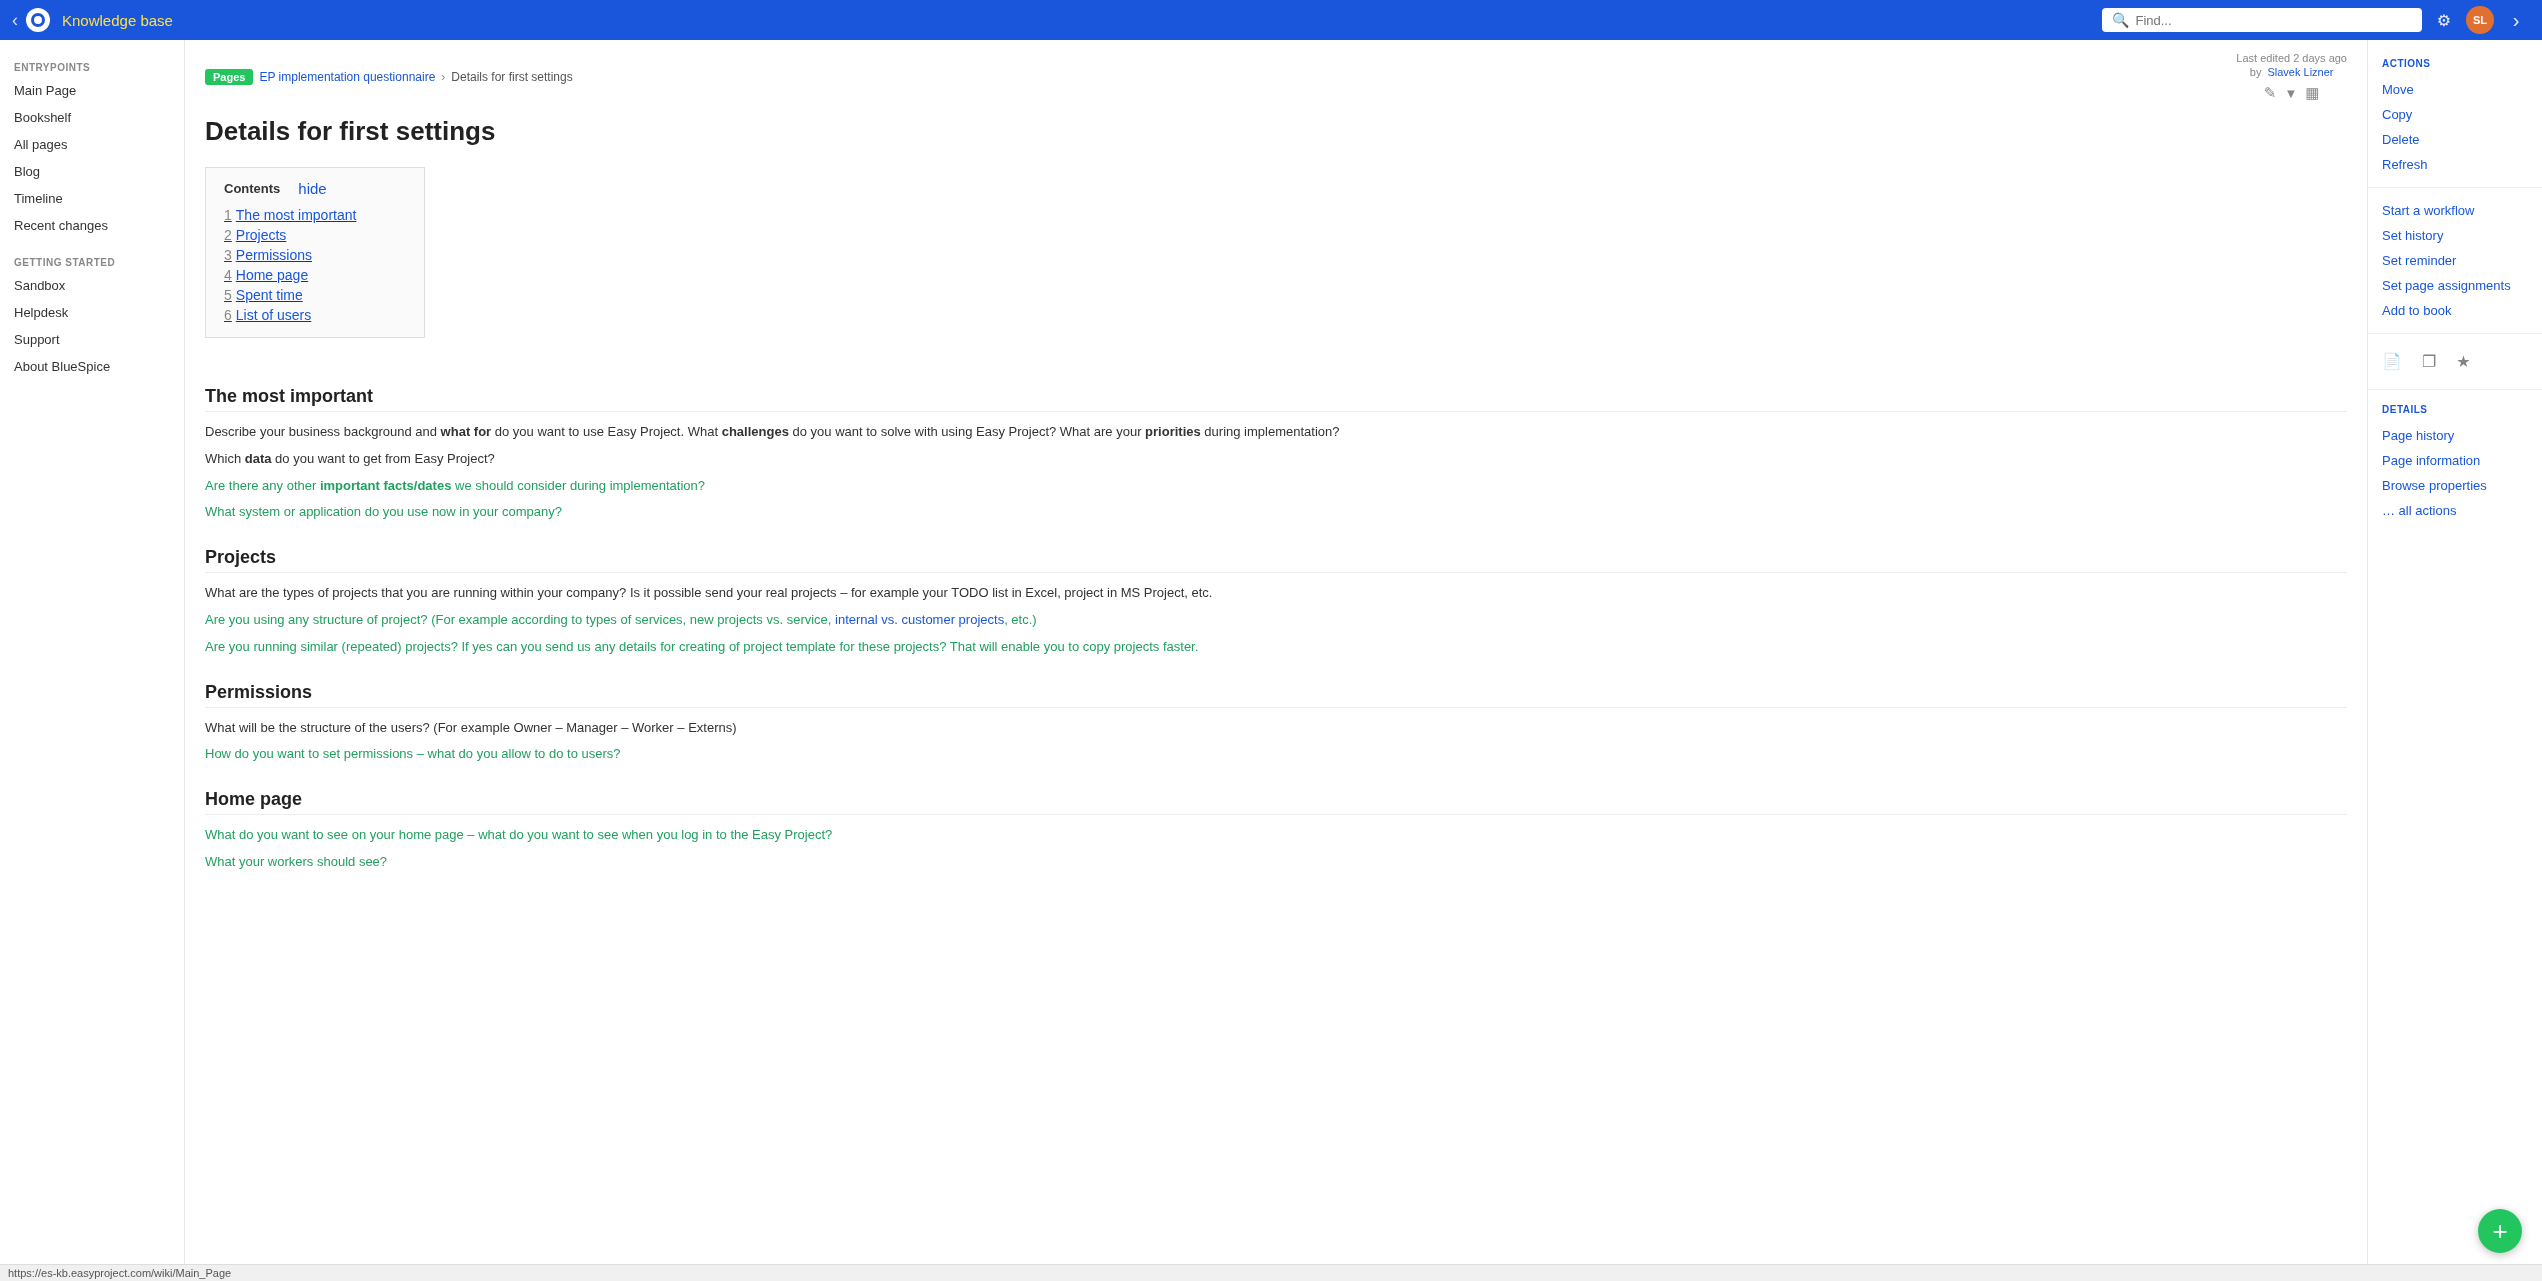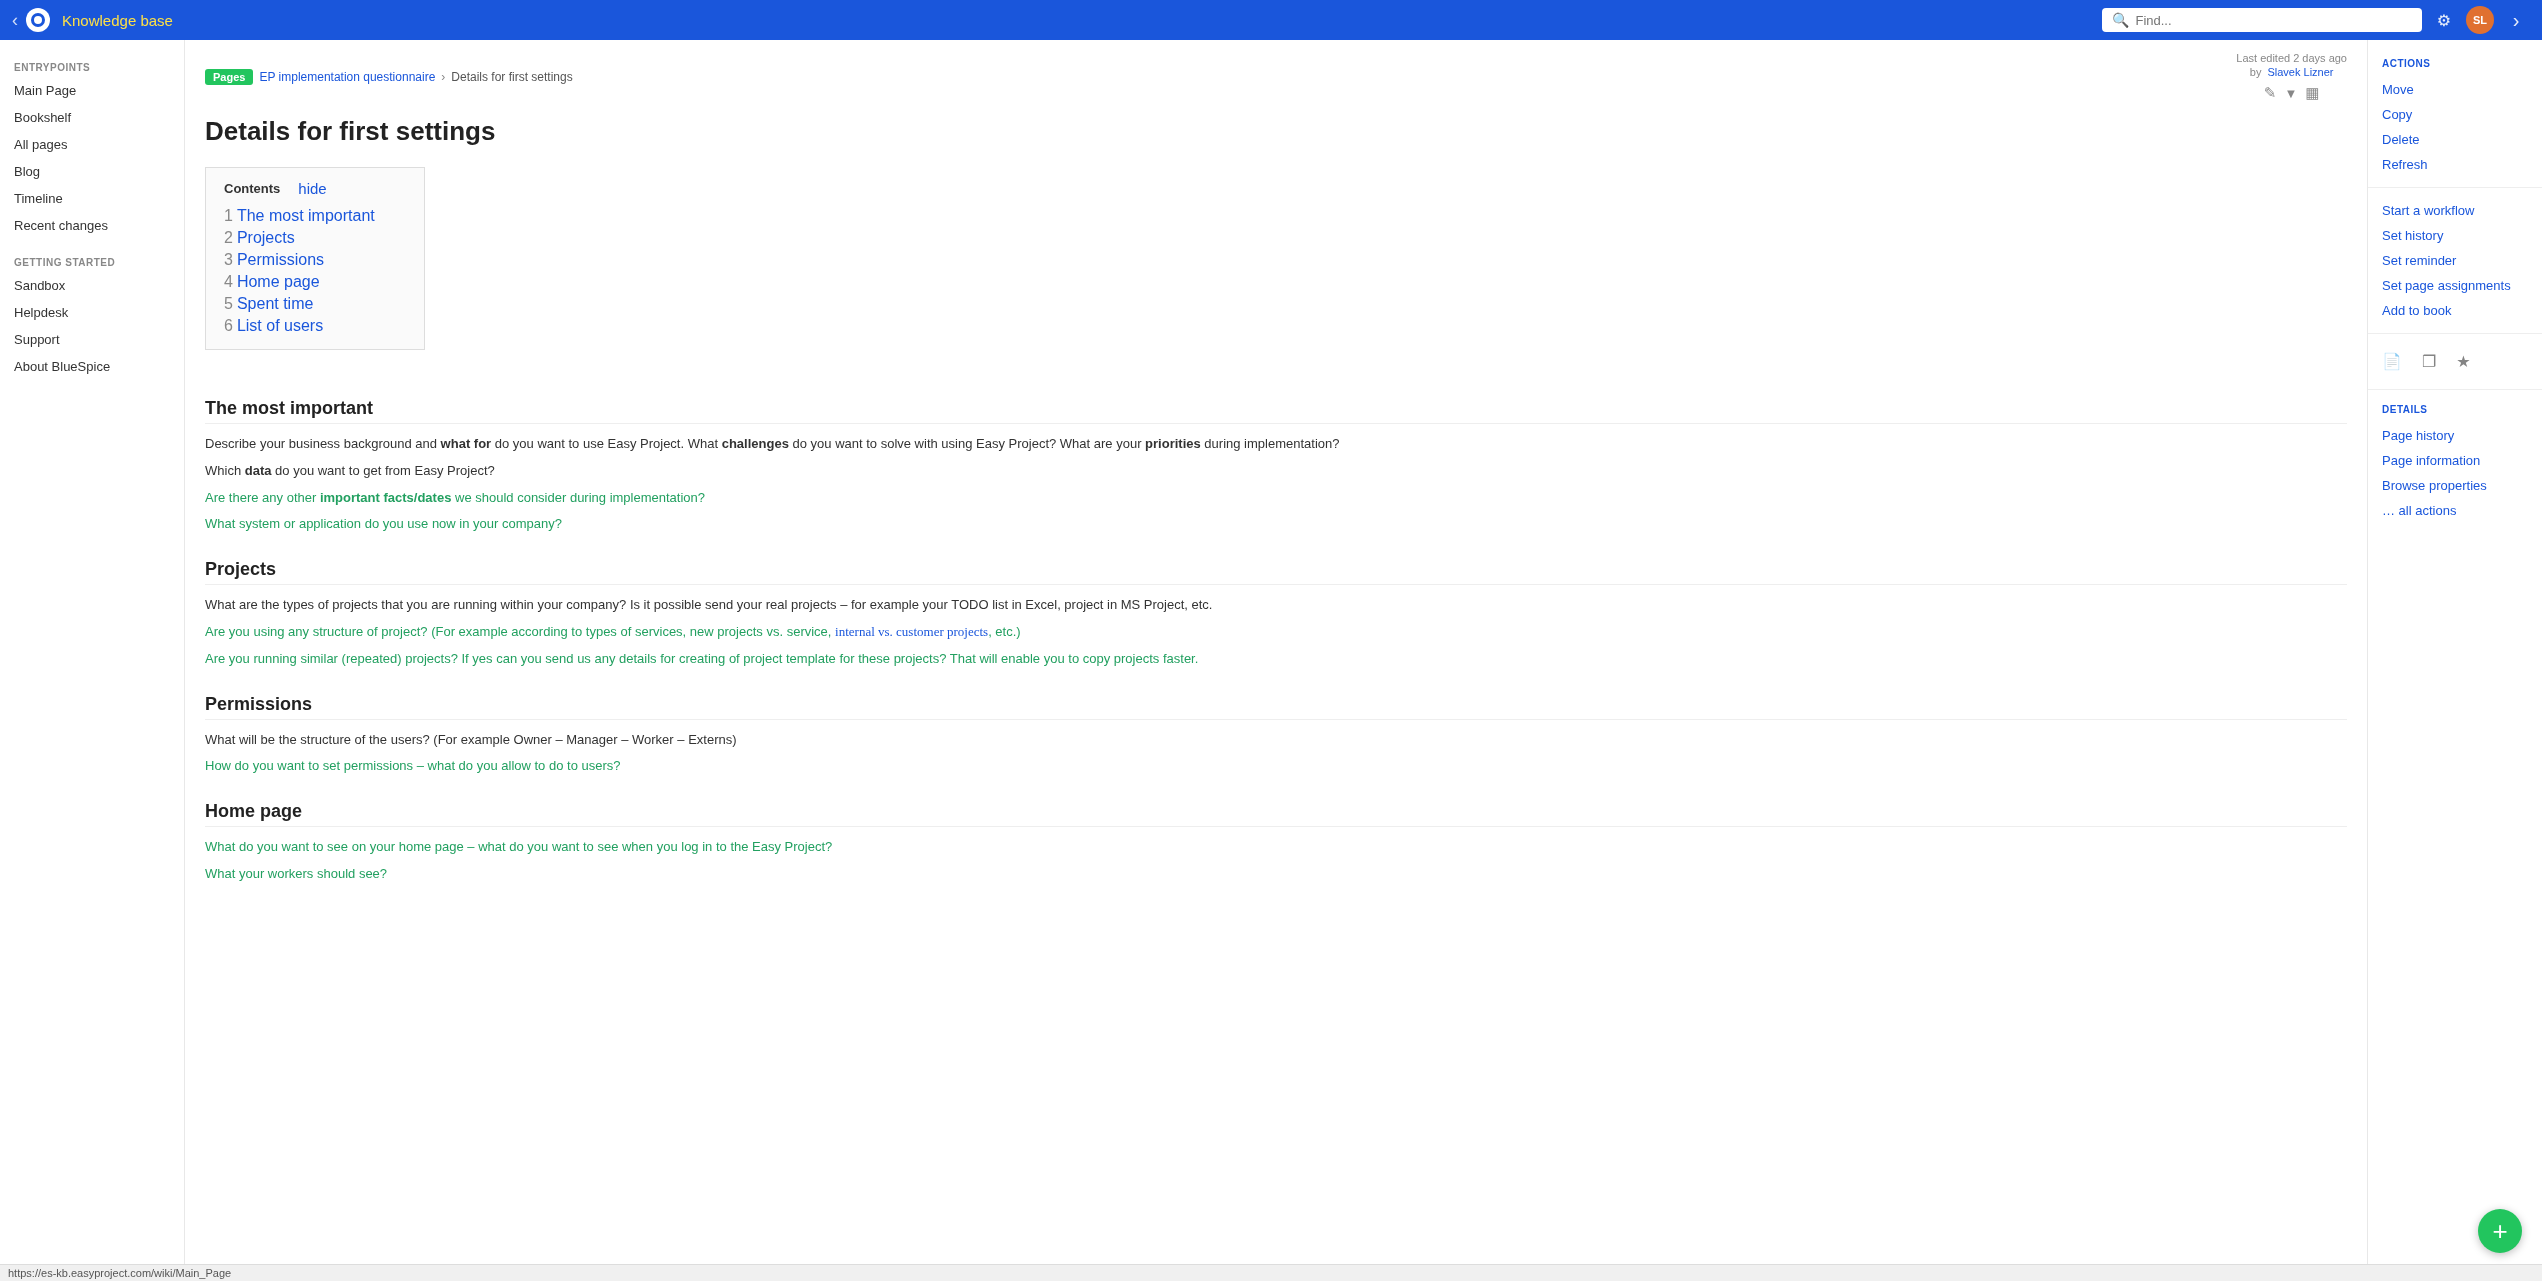--- a/index.html
+++ b/index.html
@@ -104,30 +104,30 @@
       border: 1px solid #ddd;
       background: #fafafa;
       display: inline-block;
       padding: 12px 18px;
       margin-bottom: 24px;
       min-width: 220px;
     }
     .toc-header { font-size: 13px; font-weight: 600; color: #333; margin-bottom: 8px; display: flex; align-items: center; gap: 18px; }
     .toc-hide { font-size: 15px; color: #1a56db; cursor: pointer; font-weight: normal; }
     .toc-list { list-style: none; padding: 0; }
-    .toc-list li { padding: 2px 0; font-size: 16px; }
+    .toc-list li { padding: 2px 0; font-size: 14px; text-decoration: underline; }
     .toc-list li a { color: #1a56db; text-decoration: none; }
     .toc-num { margin-right: 4px; color: #888; }
 
     
     .section-title { font-size: 18px; font-weight: 600; color: #222; margin: 24px 0 10px; border-bottom: 1px solid #eee; padding-bottom: 4px; }
     .section-para { font-size: 13px; color: #333; margin-bottom: 6px; line-height: 1.6; }
     .section-para a { color: #1a56db; text-decoration: none; }
     .bold { font-weight: 700; }
-    .link-text { color: #1a56db; font-family: Liberation Serif, serif; }
+    .link-text { color: #1a56db; }
     .green-link { color: #22a060; }
 
     
     .right-sidebar {
       width: 175px;
       border-left: 1px solid #e8e8e8;
       padding: 14px 0;
       overflow-y: auto;
       flex-shrink: 0;
       background: #fff;

